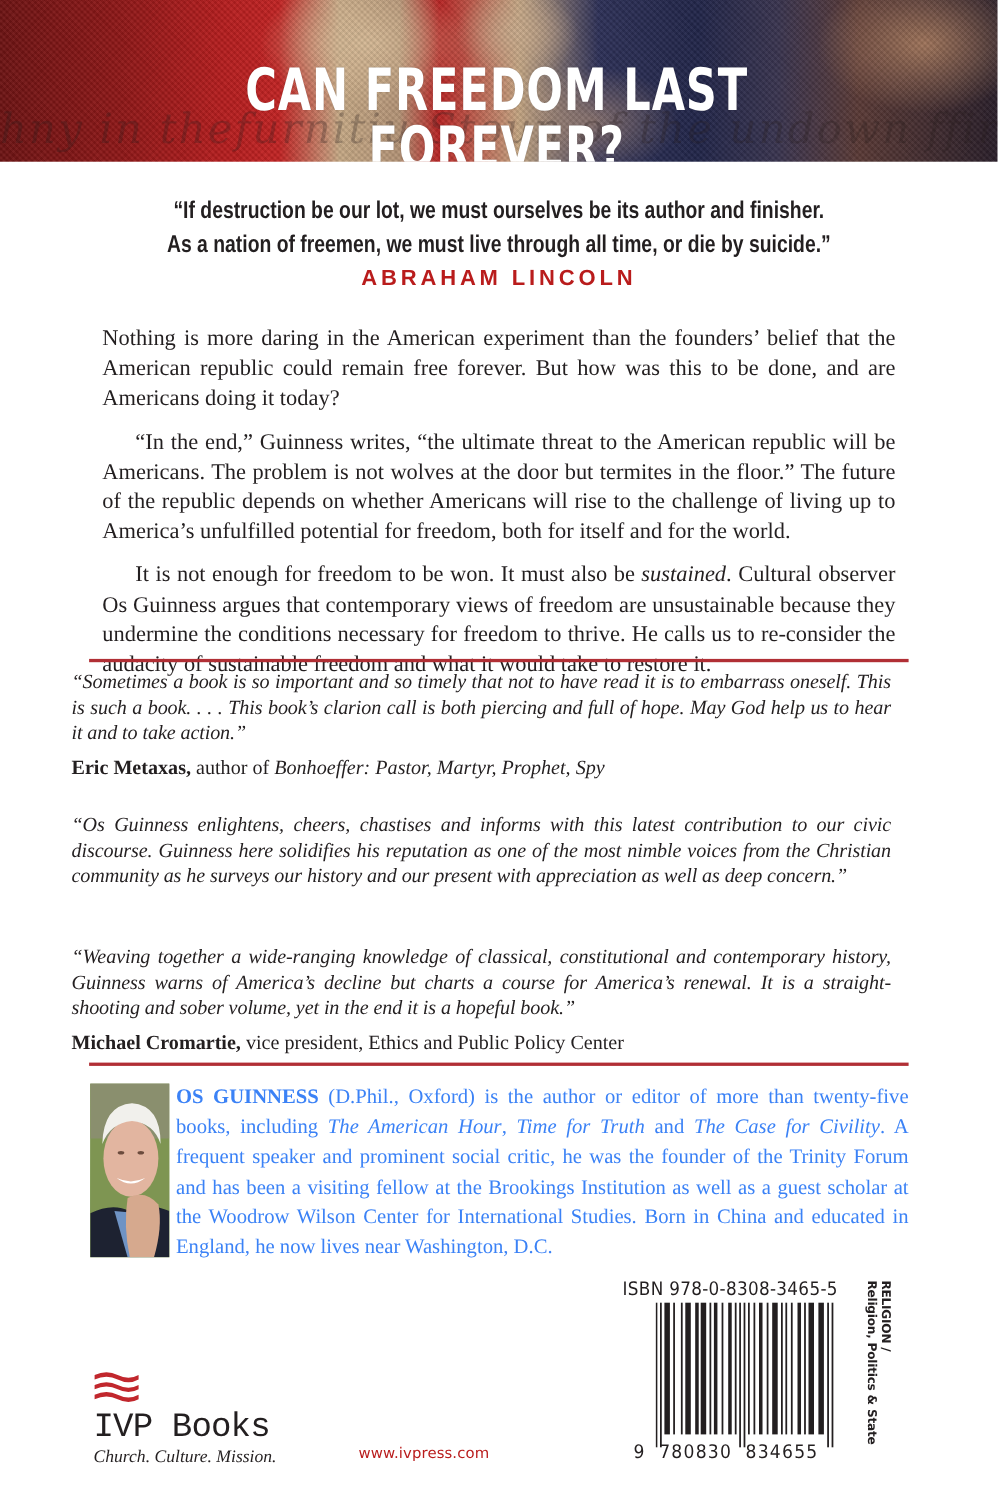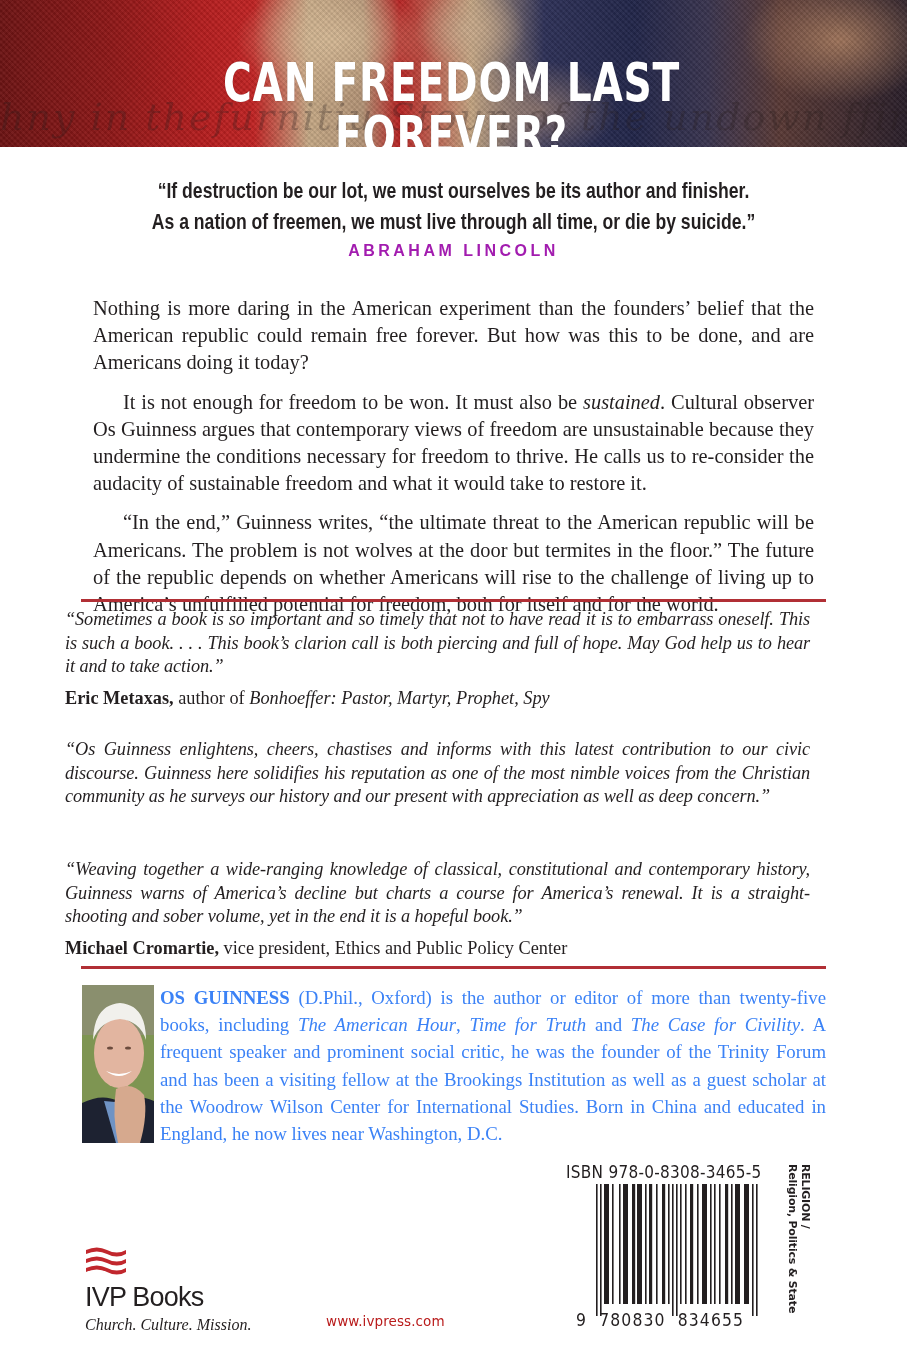--- a/index.html
+++ b/index.html
@@ -43,22 +43,22 @@
       position: absolute; left: 0; top: 175px; width: 907px; text-align: center;
     }
     .epigraph-quote {
       font-family: "Liberation Sans", sans-serif; font-weight: bold; font-size: 22px;
       line-height: 31px; color: #231f20;
       transform: scaleX(0.80); transform-origin: 50% 0;
       white-space: nowrap;
     }
     .epigraph-author {
       margin-top: 5px;
-      font-family: "Liberation Sans", sans-serif; font-weight: bold; font-size: 16px;
-      letter-spacing: 3.5px; color: #a21caf;
+      font-family: "Liberation Sans", sans-serif; font-weight: bold; font-size: 20px;
+      letter-spacing: 3.5px; color: #b91c1c;
     }
 
     
     .body-copy {
       position: absolute; left: 81px; top: 283px; width: 745px;
       font-family: "Liberation Serif", serif; font-size: 20.4px; line-height: 27.2px;
       color: #231f20; text-align: justify;
     }
     .body-copy p { margin: 12px; }
     .body-copy p.indent { text-indent: 30px; }
@@ -118,21 +118,21 @@
       font-family: "DejaVu Sans", sans-serif; font-size: 11px; line-height: 13px; color: #231f20;
       font-weight: bold; letter-spacing: -0.2px;
     }
     .category div { white-space: nowrap; }
 
     
     .publisher-logo { position: absolute; left: 85px; top: 1246px; width: 145px; height: 92px; }
     .publisher-waves { position: absolute; left: 0; top: 0; }
     .publisher-name {
       position: absolute; left: 0; top: 36px;
-      font-family: Liberation Sans, sans-serif; font-size: 27px; line-height: 31px; color: #231f20;
+      font-family: Liberation Mono, monospace; font-size: 31px; line-height: 31px; color: #231f20;
       letter-spacing: -0.8px; white-space: nowrap;
     }
     .publisher-tagline {
       position: absolute; left: 0; top: 70px;
       font-family: "Liberation Serif", serif; font-style: italic; font-size: 16px; color: #231f20;
       white-space: nowrap;
     }
     .website {
       position: absolute; left: 326px; top: 1313px;
       font-family: "DejaVu Sans", sans-serif; font-size: 13.5px; color: #b91c1c; font-weight: normal;
@@ -149,22 +149,22 @@
 </div>
 
 <div class="epigraph">
   <div class="epigraph-quote">“If destruction be our lot, we must ourselves be its author and finisher.</div>
   <div class="epigraph-quote">As a nation of freemen, we must live through all time, or die by suicide.”</div>
   <div class="epigraph-author">ABRAHAM LINCOLN</div>
 </div>
 
 <div class="body-copy">
   <p>Nothing is more daring in the American experiment than the founders’ belief that the American republic could remain free forever. But how was this to be done, and are Americans doing it today?</p>
+  <p class="indent">“In the end,” Guinness writes, “the ultimate threat to the American republic will be Americans. The problem is not wolves at the door but termites in the floor.” The future of the republic depends on whether Americans will rise to the challenge of living up to America’s unfulfilled potential for freedom, both for itself and for the world.</p>
   <p class="indent"><span>It is not enough for freedom to be won. It must also be </span><i>sustained</i><span>. Cultural observer Os Guinness argues that contemporary views of freedom are unsustainable because they undermine the conditions necessary for freedom to thrive. He calls us to re-consider the audacity of sustainable freedom and what it would take to restore it.</span></p>
-  <p class="indent">“In the end,” Guinness writes, “the ultimate threat to the American republic will be Americans. The problem is not wolves at the door but termites in the floor.” The future of the republic depends on whether Americans will rise to the challenge of living up to America’s unfulfilled potential for freedom, both for itself and for the world.</p>
 </div>
 
 <div class="rule" style="top:599px;"></div>
 
 <div class="endorsement" style="top:608px;">
   <div class="quote">“Sometimes a book is so important and so timely that not to have read it is to embarrass oneself. This is such a book. . . . This book’s clarion call is both piercing and full of hope. May God help us to hear it and to take action.”</div>
   <div class="attrib"><b>Eric Metaxas,</b><span> author of </span><i>Bonhoeffer: Pastor, Martyr, Prophet, Spy</i></div>
 </div>
 
 <div class="endorsement" style="top:738px;">

